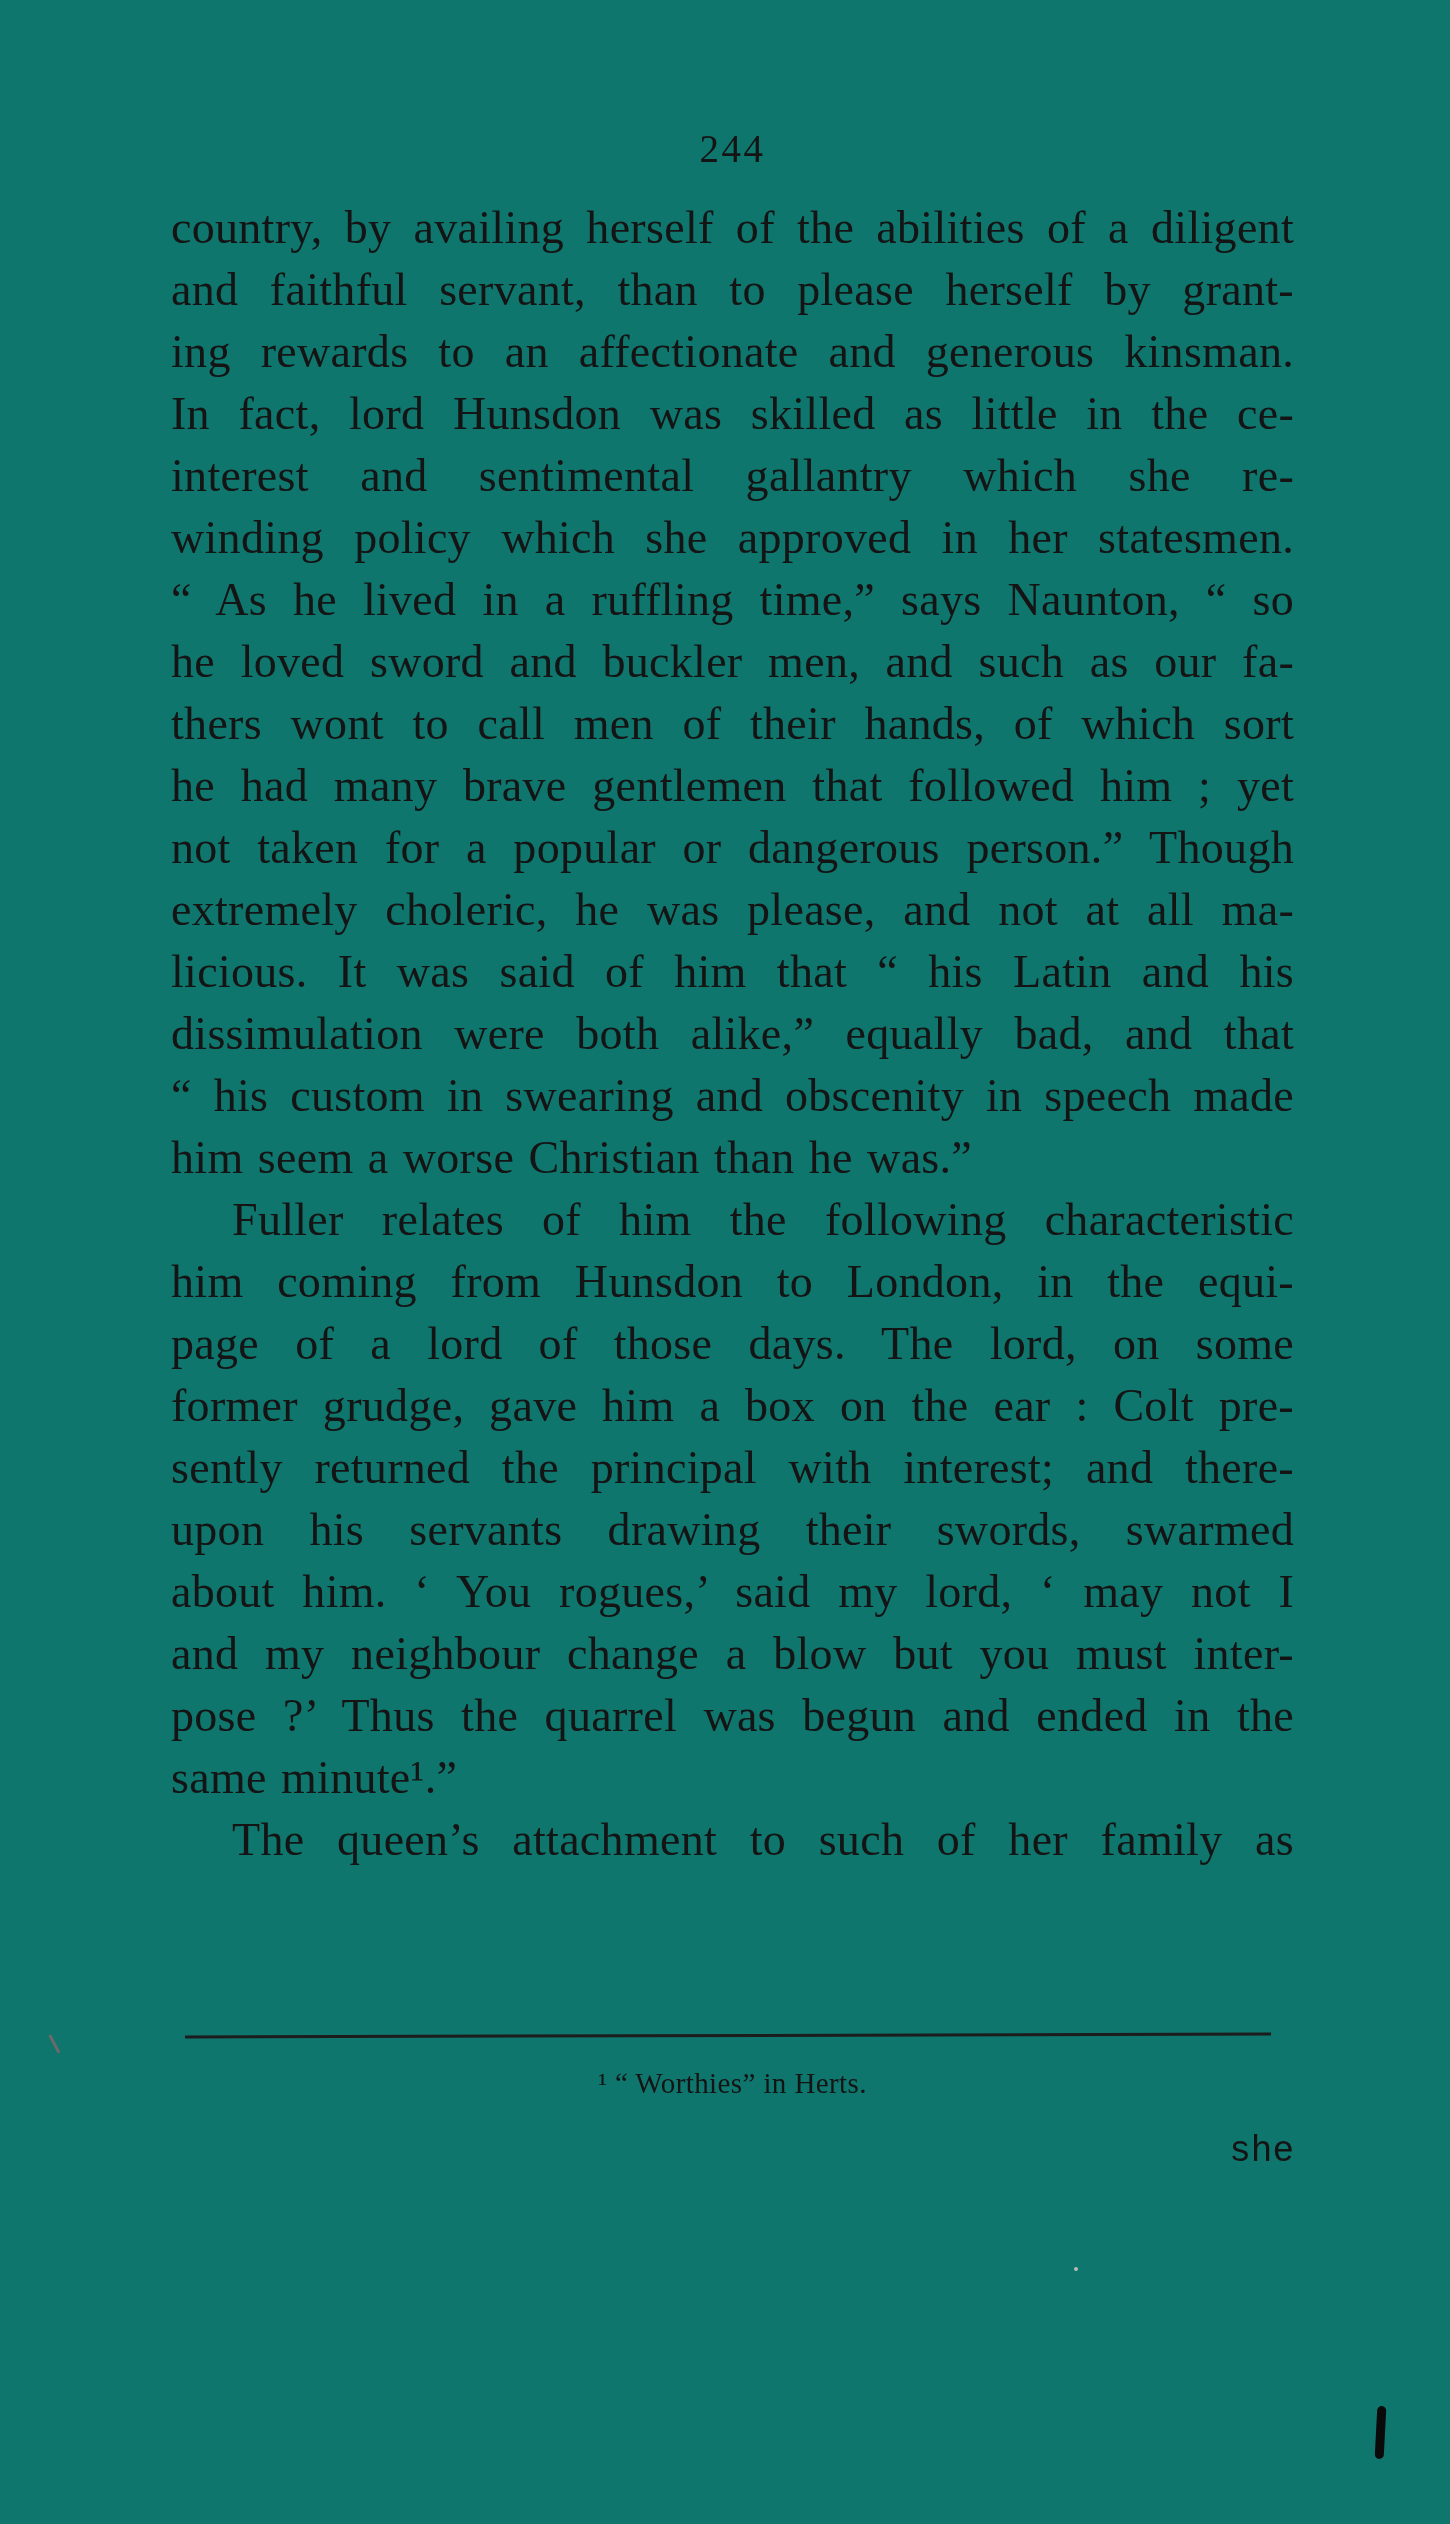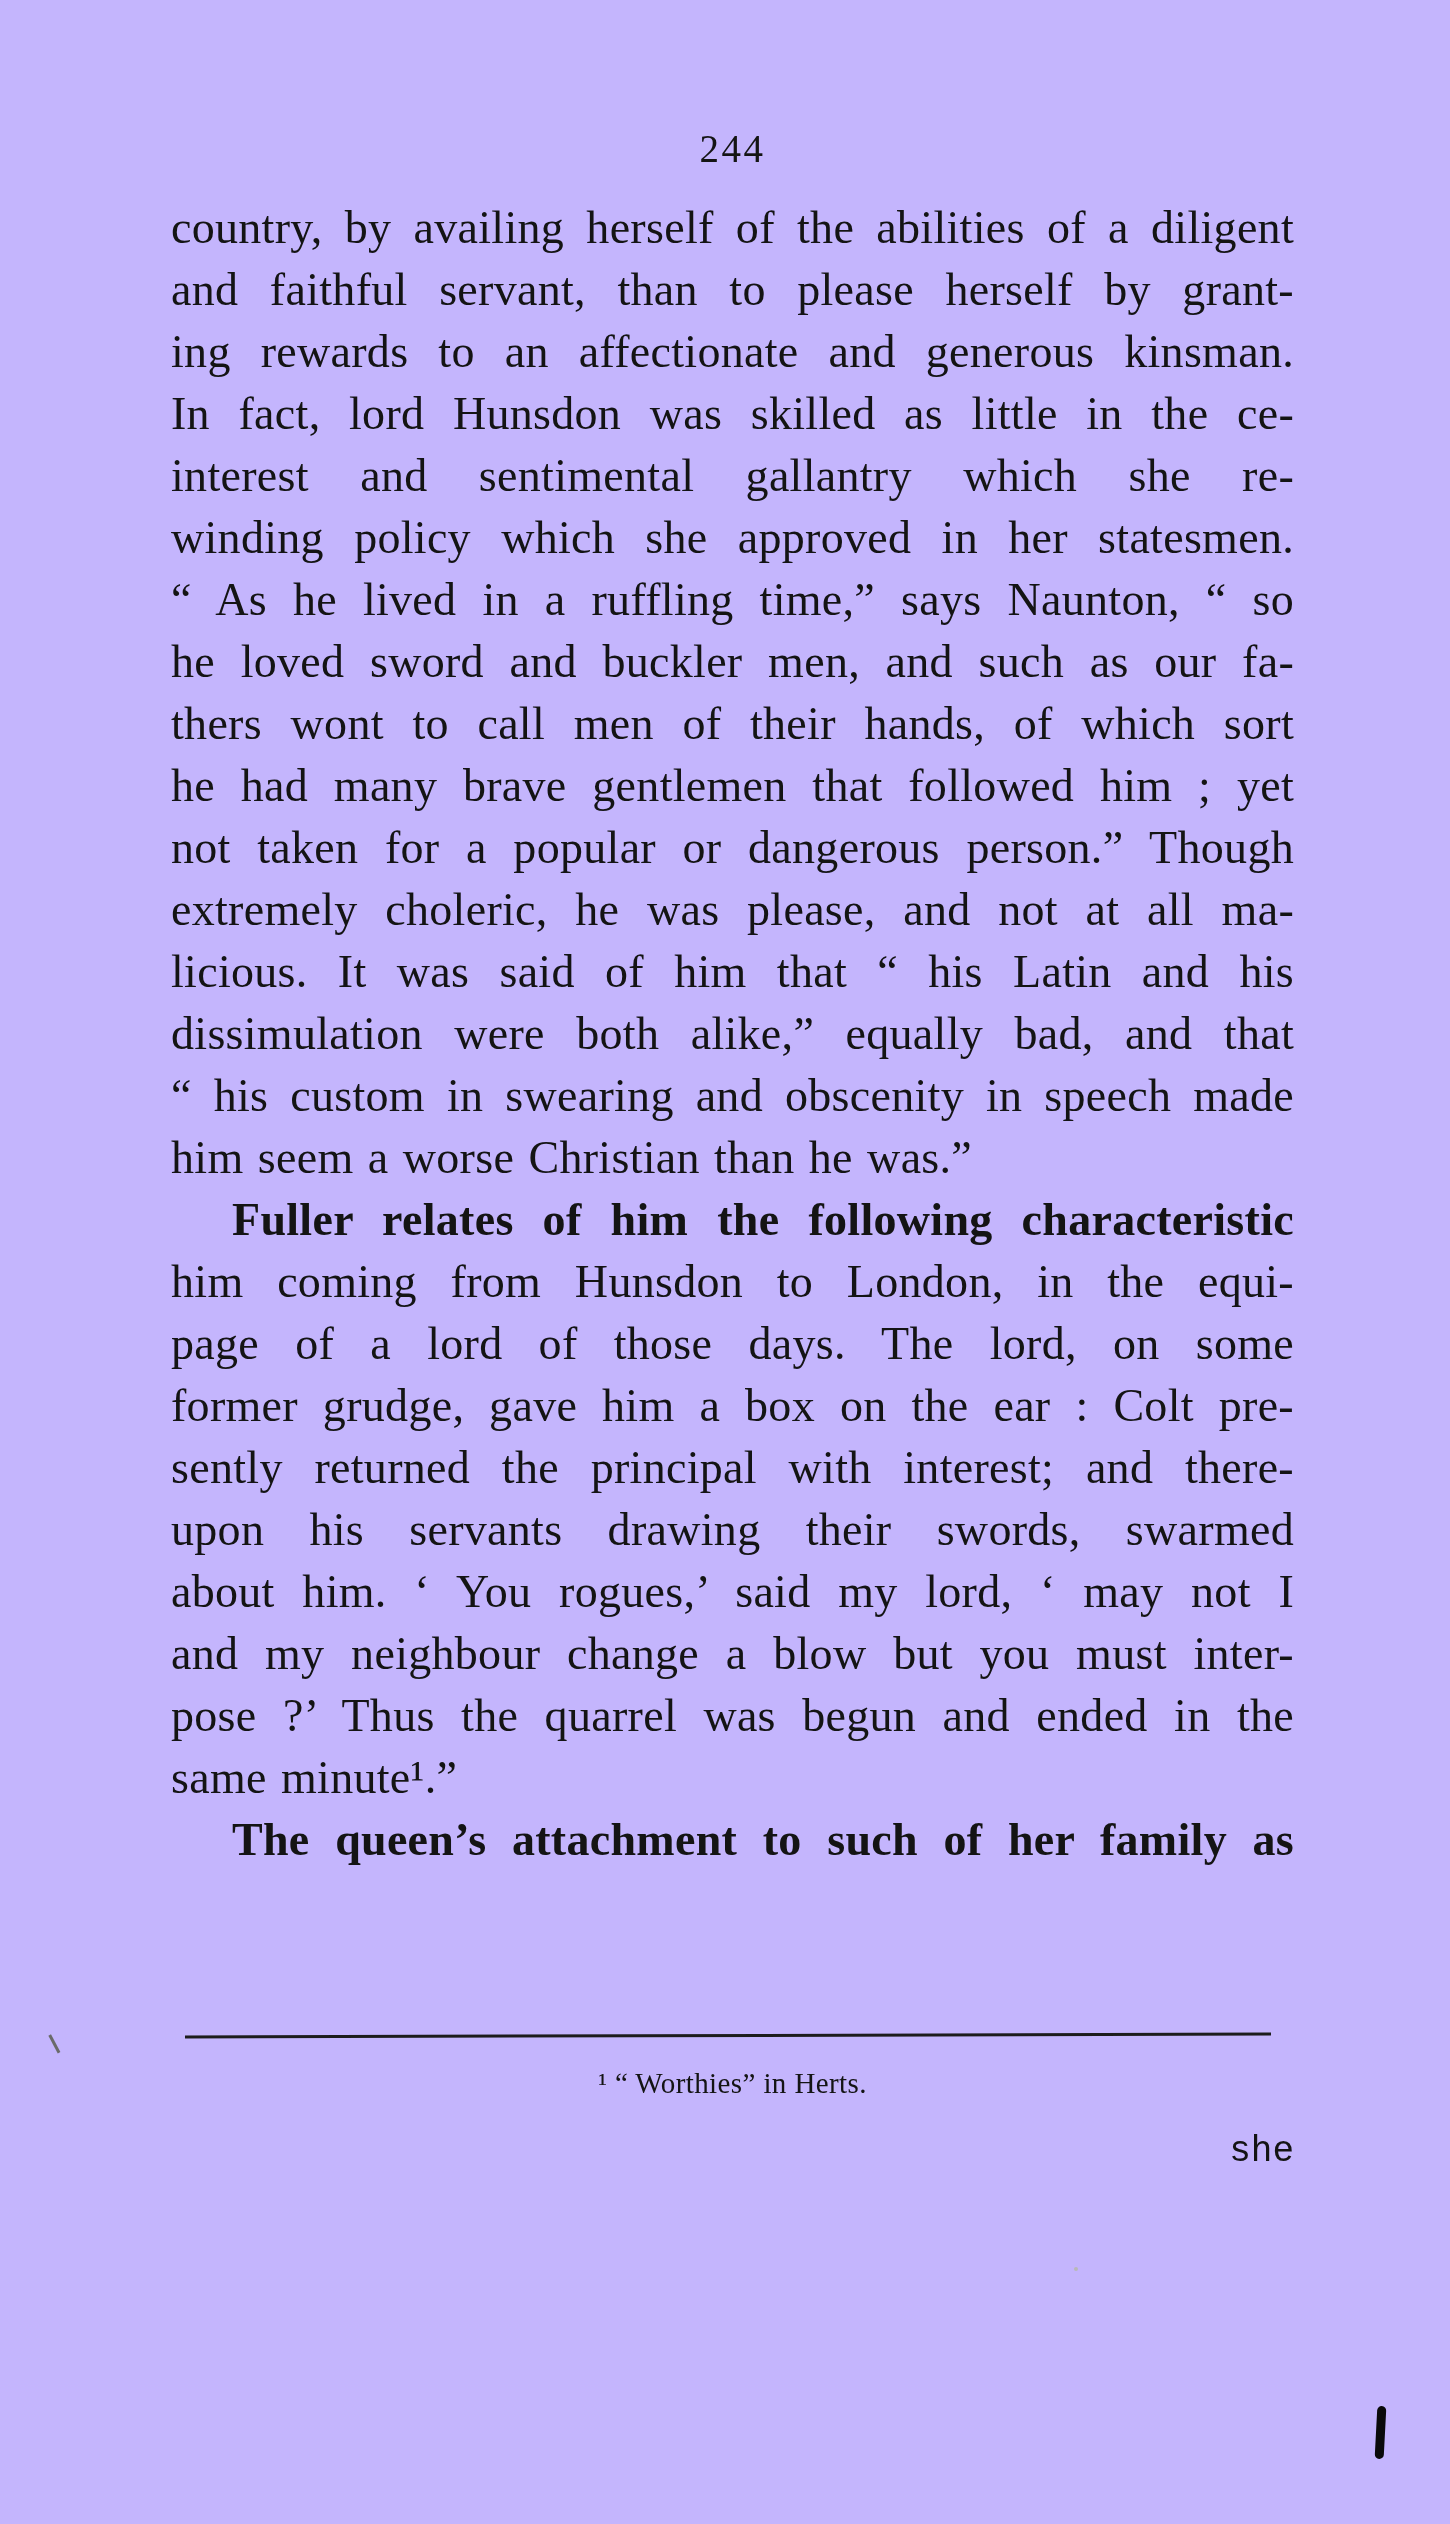--- a/index.html
+++ b/index.html
@@ -2,21 +2,21 @@
 <html style="font-size:13.6px"><head>
 <meta charset="utf-8">
 <style>
   * { margin: 0; padding: 0; box-sizing: border-box; }
   html, body { background: #e9e9e7; }
   body { font-family: "Liberation Serif", "DejaVu Serif", serif; }
   .page {
     position: relative;
     width: 1451px;
     height: 2525px;
-    background: #c4b5fd;
+    background: #0f766e;
     color: #141414;
     overflow: hidden;
     margin: 0 auto;
   }
   .pagenum {
     position: absolute;
     top: 126px;
     left: 171px;
     width: 1123px;
     text-align: center;
@@ -28,21 +28,21 @@
     top: 197px;
     left: 171px;
     width: 1123px;
     font-size: 46px;
     line-height: 62px;
     letter-spacing: 0.3px;
     word-spacing: 2.5px;
   }
   .line { width: 100%; }
   .line.just { text-align: justify; text-align-last: justify; }
-  .line.indent { text-indent: 61px; font-weight: bold; }
+  .line.indent { text-indent: 61px; }
   .footnote-rule {
     position: absolute;
     top: 2034px;
     left: 185px;
     width: 1086px;
     height: 2.5px;
     background: #1c1c1c;
     transform: rotate(-0.15deg);
   }
   .footnote {

